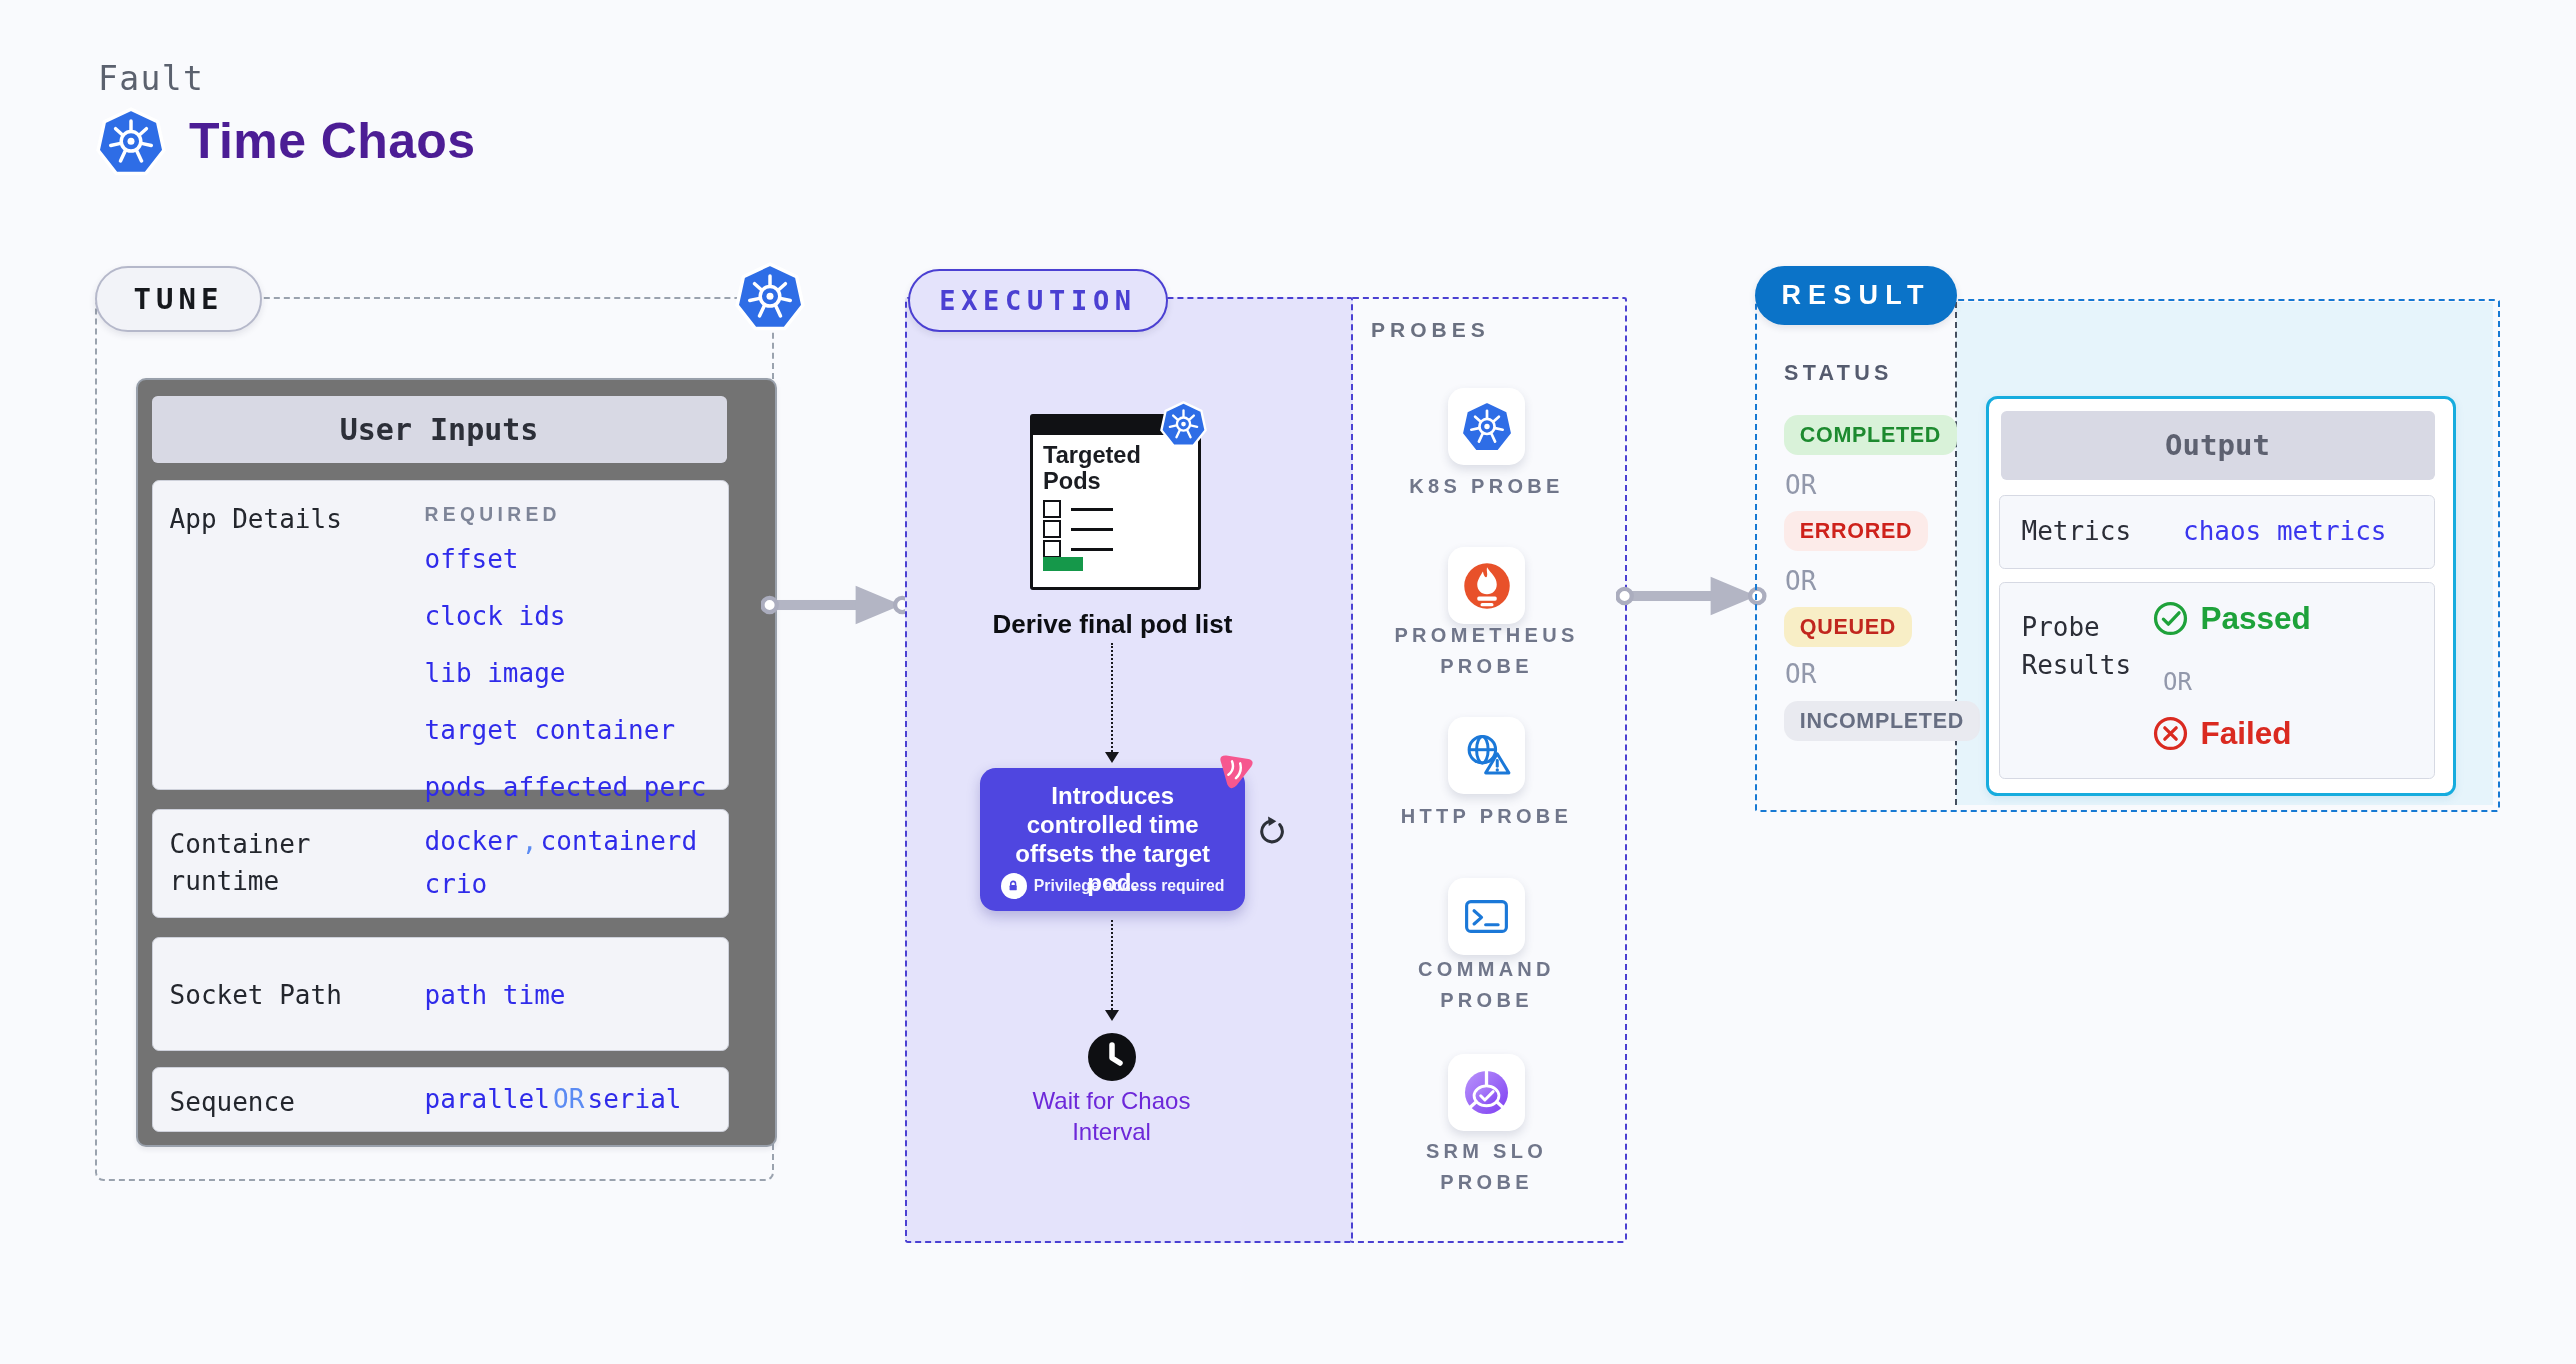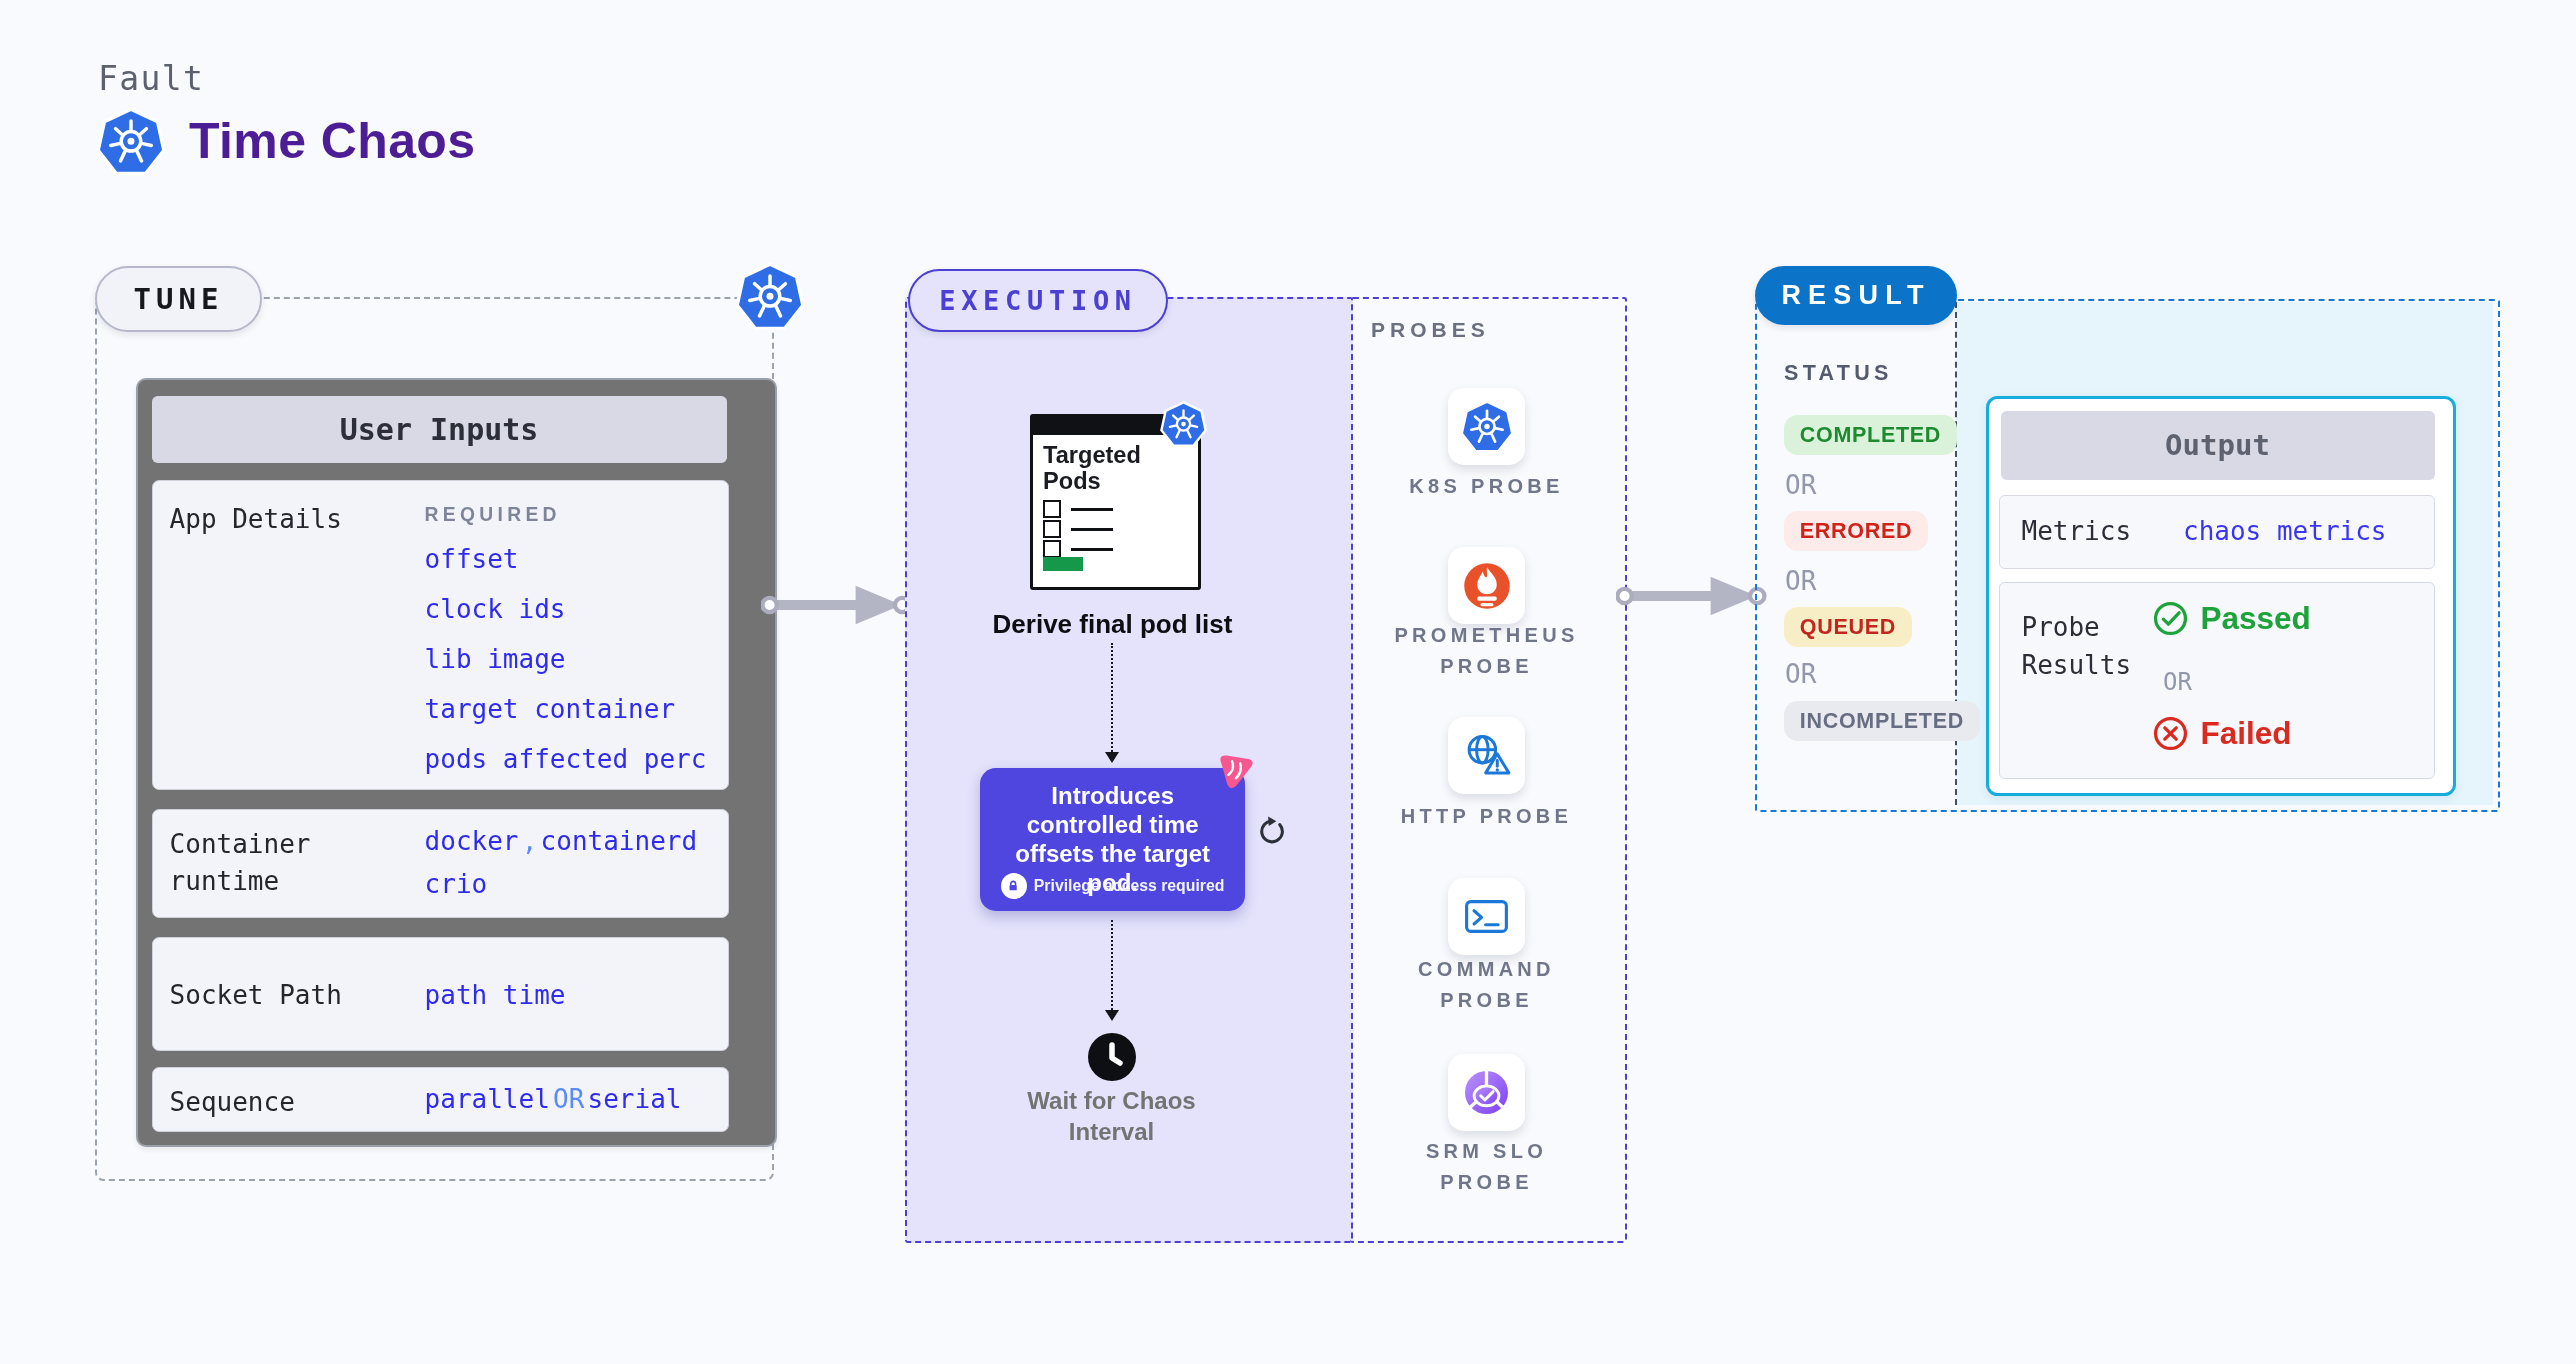--- a/index.html
+++ b/index.html
@@ -29,21 +29,21 @@
     display:flex;align-items:center;justify-content:center;font-size:30px;font-weight:700;color:#2c2f38;}
   .input-panel{left:13.6px;width:575px;background:#f3f4f9;border:1.4px solid #ced1db;border-radius:7.2px;}
   #panel-app{top:100px;height:308px;}
   #panel-runtime{top:429px;height:107px;}
   #panel-socket{top:557px;height:112px;}
   #panel-sequence{top:687px;height:63px;}
   .panel-label{position:absolute;left:17px;font-size:26px;color:#23262d;font-family:"DejaVu Sans Mono","Liberation Mono",monospace;line-height:1.45;}
   .required-tag{position:absolute;left:272px;top:23px;font-size:19.3px;font-weight:600;letter-spacing:4.3px;color:#7e8598;}
   .doc-link{color:#2f2bea;font-family:"DejaVu Sans Mono","Liberation Mono",monospace;font-size:26px;cursor:pointer;}
   .soft-link{color:#5b8bf3;font-family:"DejaVu Sans Mono","Liberation Mono",monospace;font-size:26px;}
-  .link-list{position:absolute;left:272px;top:63px;display:flex;flex-direction:column;gap:20px;}
+  .link-list{position:absolute;left:272px;top:63px;display:flex;flex-direction:column;gap:27px;}
 
   
   .h-arrow{width:152px;height:46px;}
   #arrow-1{left:761px;top:582px;}
   #arrow-2{left:1616px;top:573px;}
 
   
   #execution-panel{left:905px;top:297px;width:444px;height:942px;background:#e4e3fb;border:2.1px dashed #4b40d2;border-radius:2.9px;}
   #probes-panel{left:1350px;top:297px;width:275px;height:942px;border:2.1px dashed #4b40d2;border-left:none;border-radius:2.9px;}
 
@@ -66,21 +66,21 @@
 
   #tooltip-card{left:980px;top:768px;width:265px;height:143px;background:#4f46e0;border-radius:15.8px;box-shadow:0 5.7px 13px rgba(40,30,140,.25);}
   #tooltip-text{left:10.7px;top:14.3px;width:244px;text-align:center;font-size:24px;font-weight:800;color:#ffffff;line-height:1.2;}
   #privilege-row{left:0;top:105px;width:265px;display:flex;align-items:center;justify-content:center;gap:7.2px;}
   #privilege-circle{width:26px;height:26px;border-radius:50%;background:#ffffff;display:flex;align-items:center;justify-content:center;}
   #privilege-text{font-size:15.8px;font-weight:600;color:#f4f4ff;}
   #chaos-pink-icon{left:1215px;top:748px;width:43px;height:43px;transform:rotate(-6deg);}
   #refresh-icon{left:1255px;top:815px;width:33px;height:33px;}
 
   #clock-icon{left:1087px;top:1032px;width:50px;height:50px;}
-  #wait-label{left:1004px;top:1085px;width:215px;text-align:center;font-size:24px;font-weight:700;color:#737373;line-height:1.3;}
+  #wait-label{left:1004px;top:1085px;width:215px;text-align:center;font-size:24px;font-weight:400;color:#6d28d9;line-height:1.3;}
 
   
   #probes-title{left:1371px;top:318px;font-size:21px;font-weight:700;letter-spacing:5px;color:#6a7080;}
   .probe-tile{position:absolute;left:1448px;width:77px;height:77px;background:#ffffff;border-radius:15.8px;
     box-shadow:0 4.3px 10px rgba(50,56,90,.14);display:flex;align-items:center;justify-content:center;}
   .probe-label{position:absolute;left:1379px;width:215px;text-align:center;font-size:20px;font-weight:600;
     letter-spacing:4.3px;color:#70768a;line-height:1.55;}
   #tile-k8s{top:388px;}    #label-k8s{top:471px;}
   #tile-prom{top:547px;}   #label-prom{top:620px;}
   #tile-http{top:717px;}  #label-http{top:801px;}

